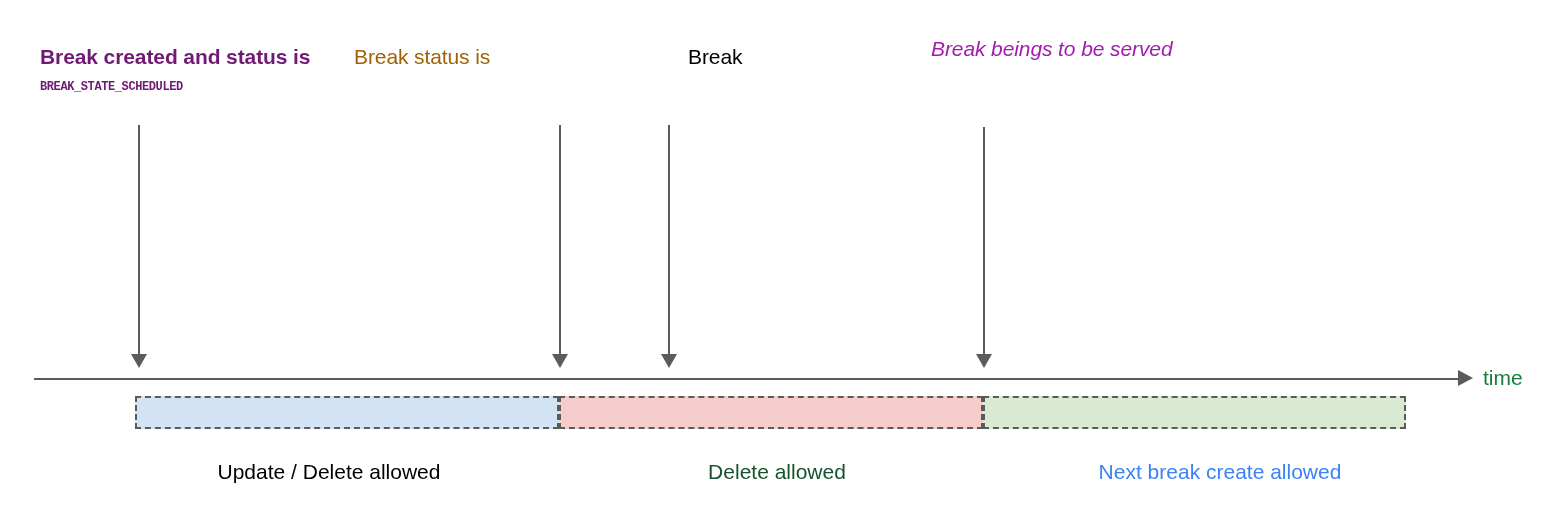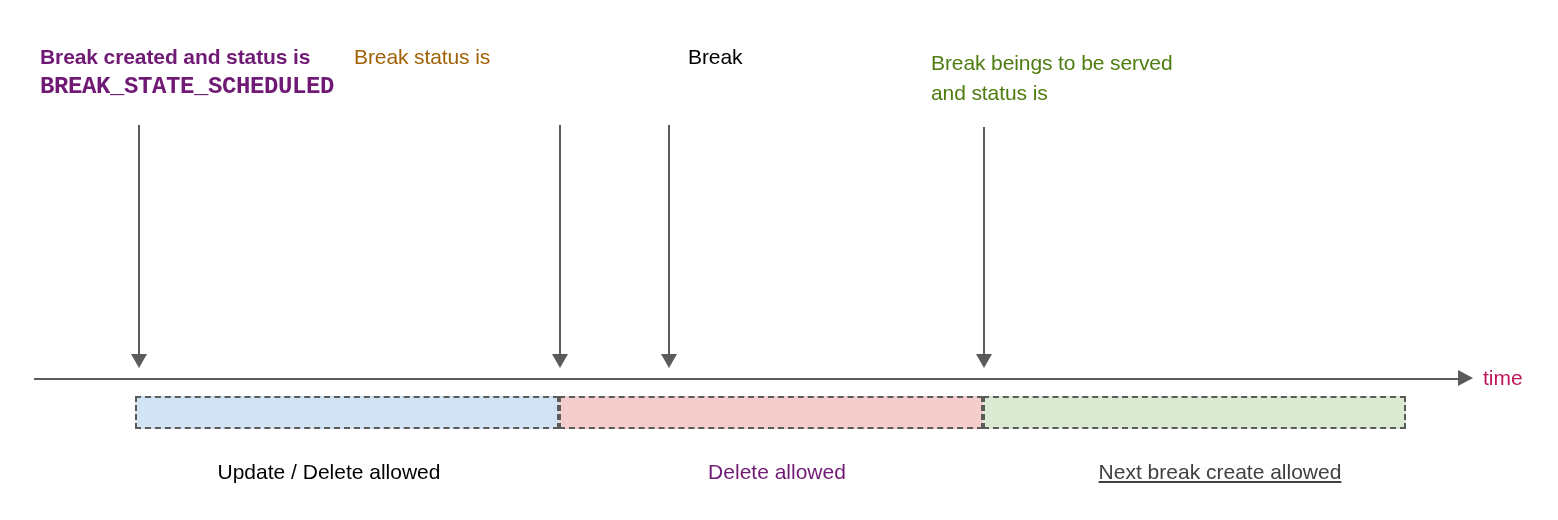--- a/index.html
+++ b/index.html
@@ -29,21 +29,21 @@
   .annotation .ln {
     display: block;
   }
   .ln.sans {
     font-family: "Liberation Sans", sans-serif;
     font-size: 21px;
     letter-spacing: -0.1px;
   }
   .ln.mono {
     font-family: "Liberation Mono", monospace;
-    font-size: 24px;
+    font-size: 12px;
     letter-spacing: -0.4px;
   }
 
   
   .vline {
     position: absolute;
     width: 2px;
     background: #5b5b5b;
   }
   .vhead {
@@ -104,46 +104,45 @@
       <div class="annotation" style="left: 40px; top: 42px; color: #701a75; font-weight: bold;">
         <span class="ln sans">Break created and status is</span>
         <span class="ln mono">BREAK_STATE_SCHEDULED</span>
       </div>
       <div class="annotation" style="left: 354px; top: 42px; color: #a16207;">
         <span class="ln sans">Break status is</span>
       </div>
       <div class="annotation" style="left: 688px; top: 42px; color: rgb(0, 0, 0);">
         <span class="ln sans">Break</span>
       </div>
-      <div class="annotation" style="left: 931px; top: 48px; color: #4d7c0f;">
+      <div class="annotation" style="left: 931px; top: 34px; color: #a21caf; font-style: italic;">
         <span class="ln sans">Break beings to be served</span>
-        <span class="ln sans">and status is</span>
       </div>
     </div>
 
   <div id="arrows">
       <div class="vline" style="left: 138px; top: 125px; height: 229px; background: rgb(91, 91, 91);"></div>
       <div class="vhead" style="left: 131px; top: 354px; border-top-color: rgb(91, 91, 91);"></div>
       <div class="vline" style="left: 559px; top: 125px; height: 229px; background: rgb(91, 91, 91);"></div>
       <div class="vhead" style="left: 552px; top: 354px; border-top-color: rgb(91, 91, 91);"></div>
       <div class="vline" style="left: 668px; top: 125px; height: 229px; background: rgb(91, 91, 91);"></div>
       <div class="vhead" style="left: 661px; top: 354px; border-top-color: rgb(91, 91, 91);"></div>
       <div class="vline" style="left: 983px; top: 127px; height: 227px; background: rgb(91, 91, 91);"></div>
       <div class="vhead" style="left: 976px; top: 354px; border-top-color: rgb(91, 91, 91);"></div>
     </div>
 
   <div id="axis-line" style="left: 34px; top: 378px; width: 1436px; background: rgb(91, 91, 91);"></div>
   <div id="axis-head" style="left: 1458px; top: 370px; border-left-color: rgb(91, 91, 91);"></div>
-  <div id="axis-label" style="left: 1483px; top: 366px; color: #be185d;">time</div>
+  <div id="axis-label" style="left: 1483px; top: 366px; color: #15803d;">time</div>
 
   <div id="phases">
       <div class="phase-bar" style="left: 135px; top: 396px; width: 424px; height: 33px; background: rgb(210, 227, 243); border-color: rgb(91, 91, 91);"></div>
       <div class="phase-bar" style="left: 559px; top: 396px; width: 424px; height: 33px; background: rgb(245, 205, 205); border-color: rgb(91, 91, 91);"></div>
       <div class="phase-bar" style="left: 983px; top: 396px; width: 423px; height: 33px; background: rgb(217, 233, 210); border-color: rgb(91, 91, 91);"></div>
     </div>
 
   <div id="captions">
       <div class="caption" style="left: 329px; top: 460px; color: rgb(0, 0, 0);">Update / Delete allowed</div>
-      <div class="caption" style="left: 777px; top: 460px; color: #701a75;">Delete allowed</div>
-      <div class="caption" style="left: 1220px; top: 460px; color: #404040; text-decoration: underline;">Next break create allowed</div>
+      <div class="caption" style="left: 777px; top: 460px; color: #14532d;">Delete allowed</div>
+      <div class="caption" style="left: 1220px; top: 460px; color: #3b82f6;">Next break create allowed</div>
     </div>
 
 </div>
 
 </body></html>

